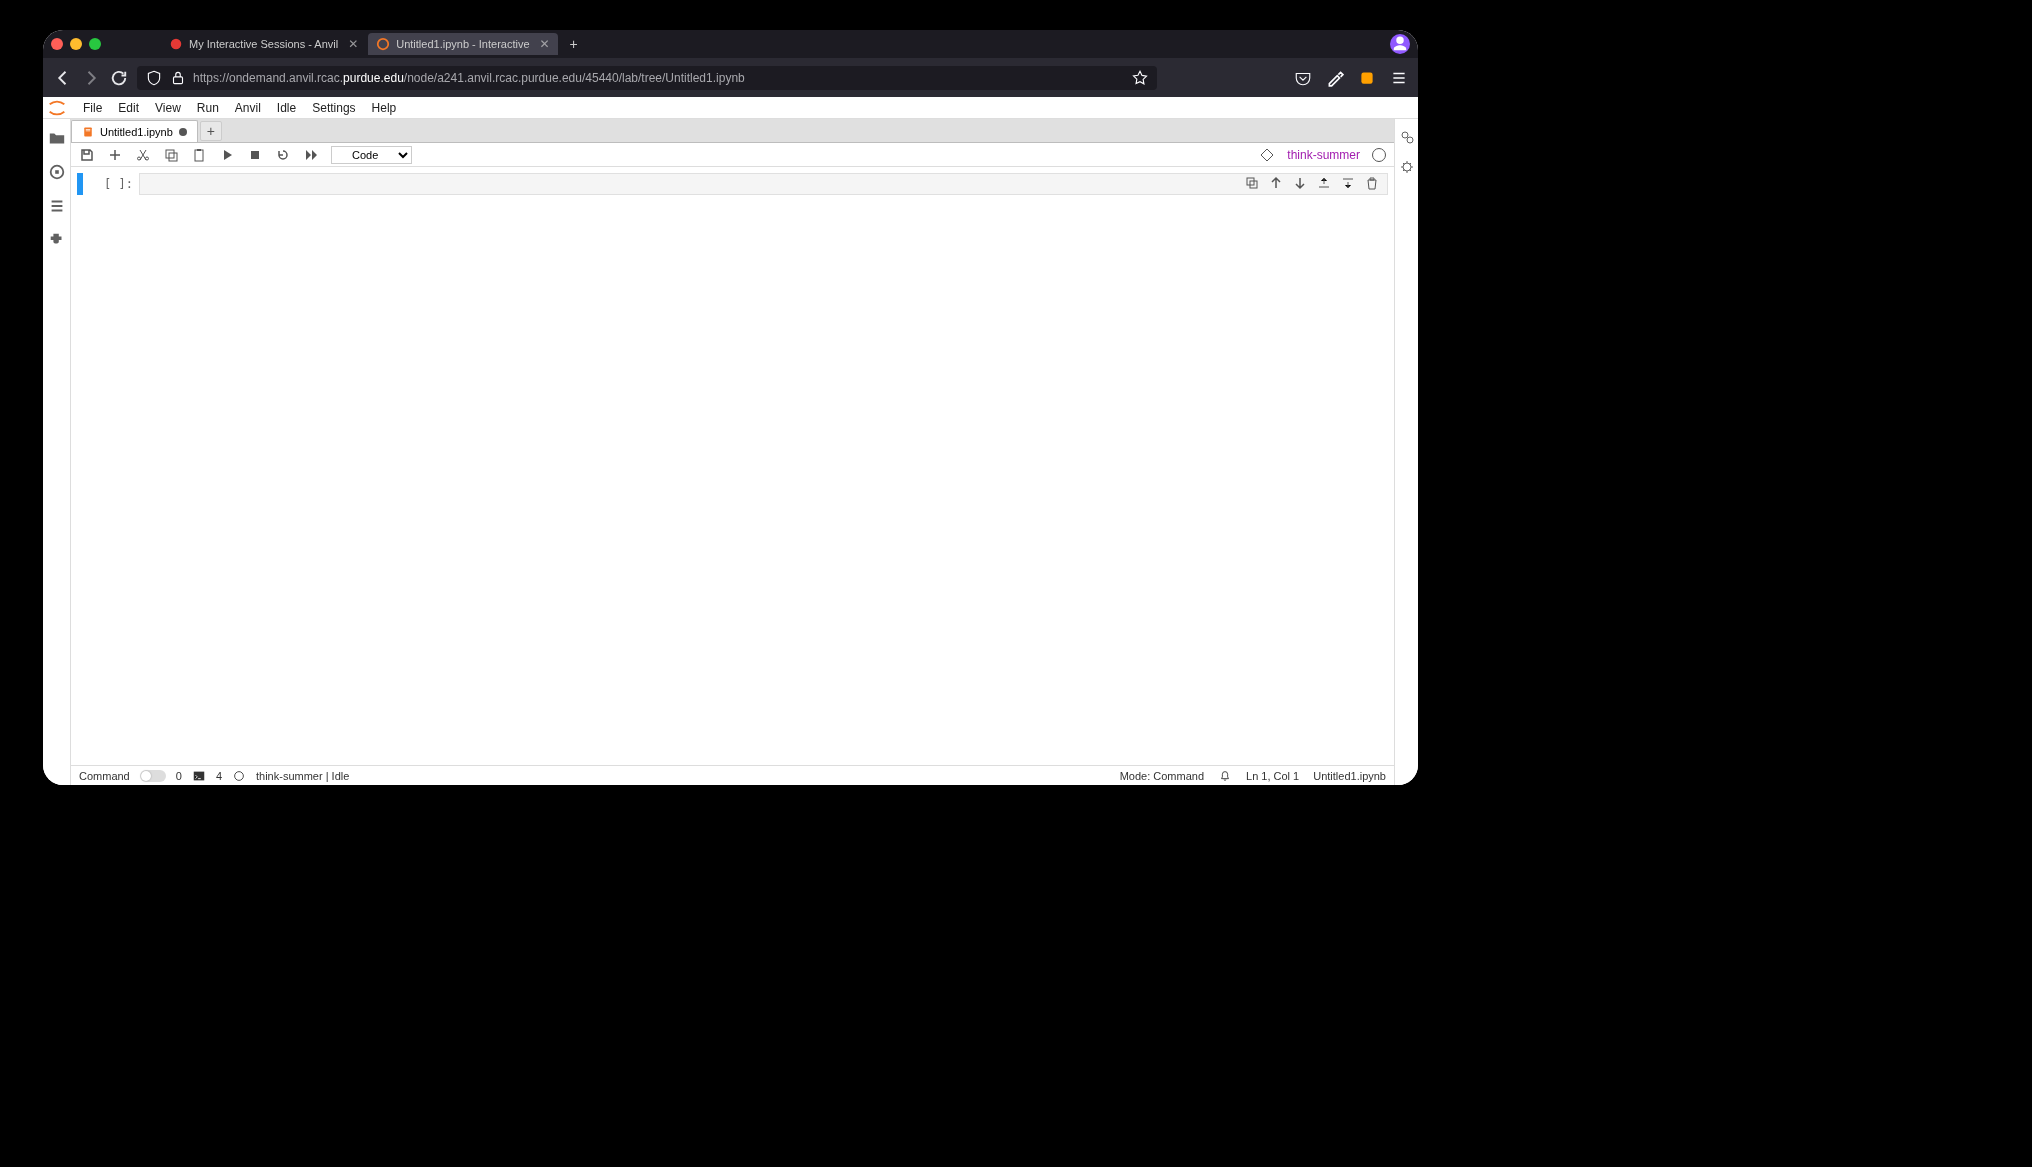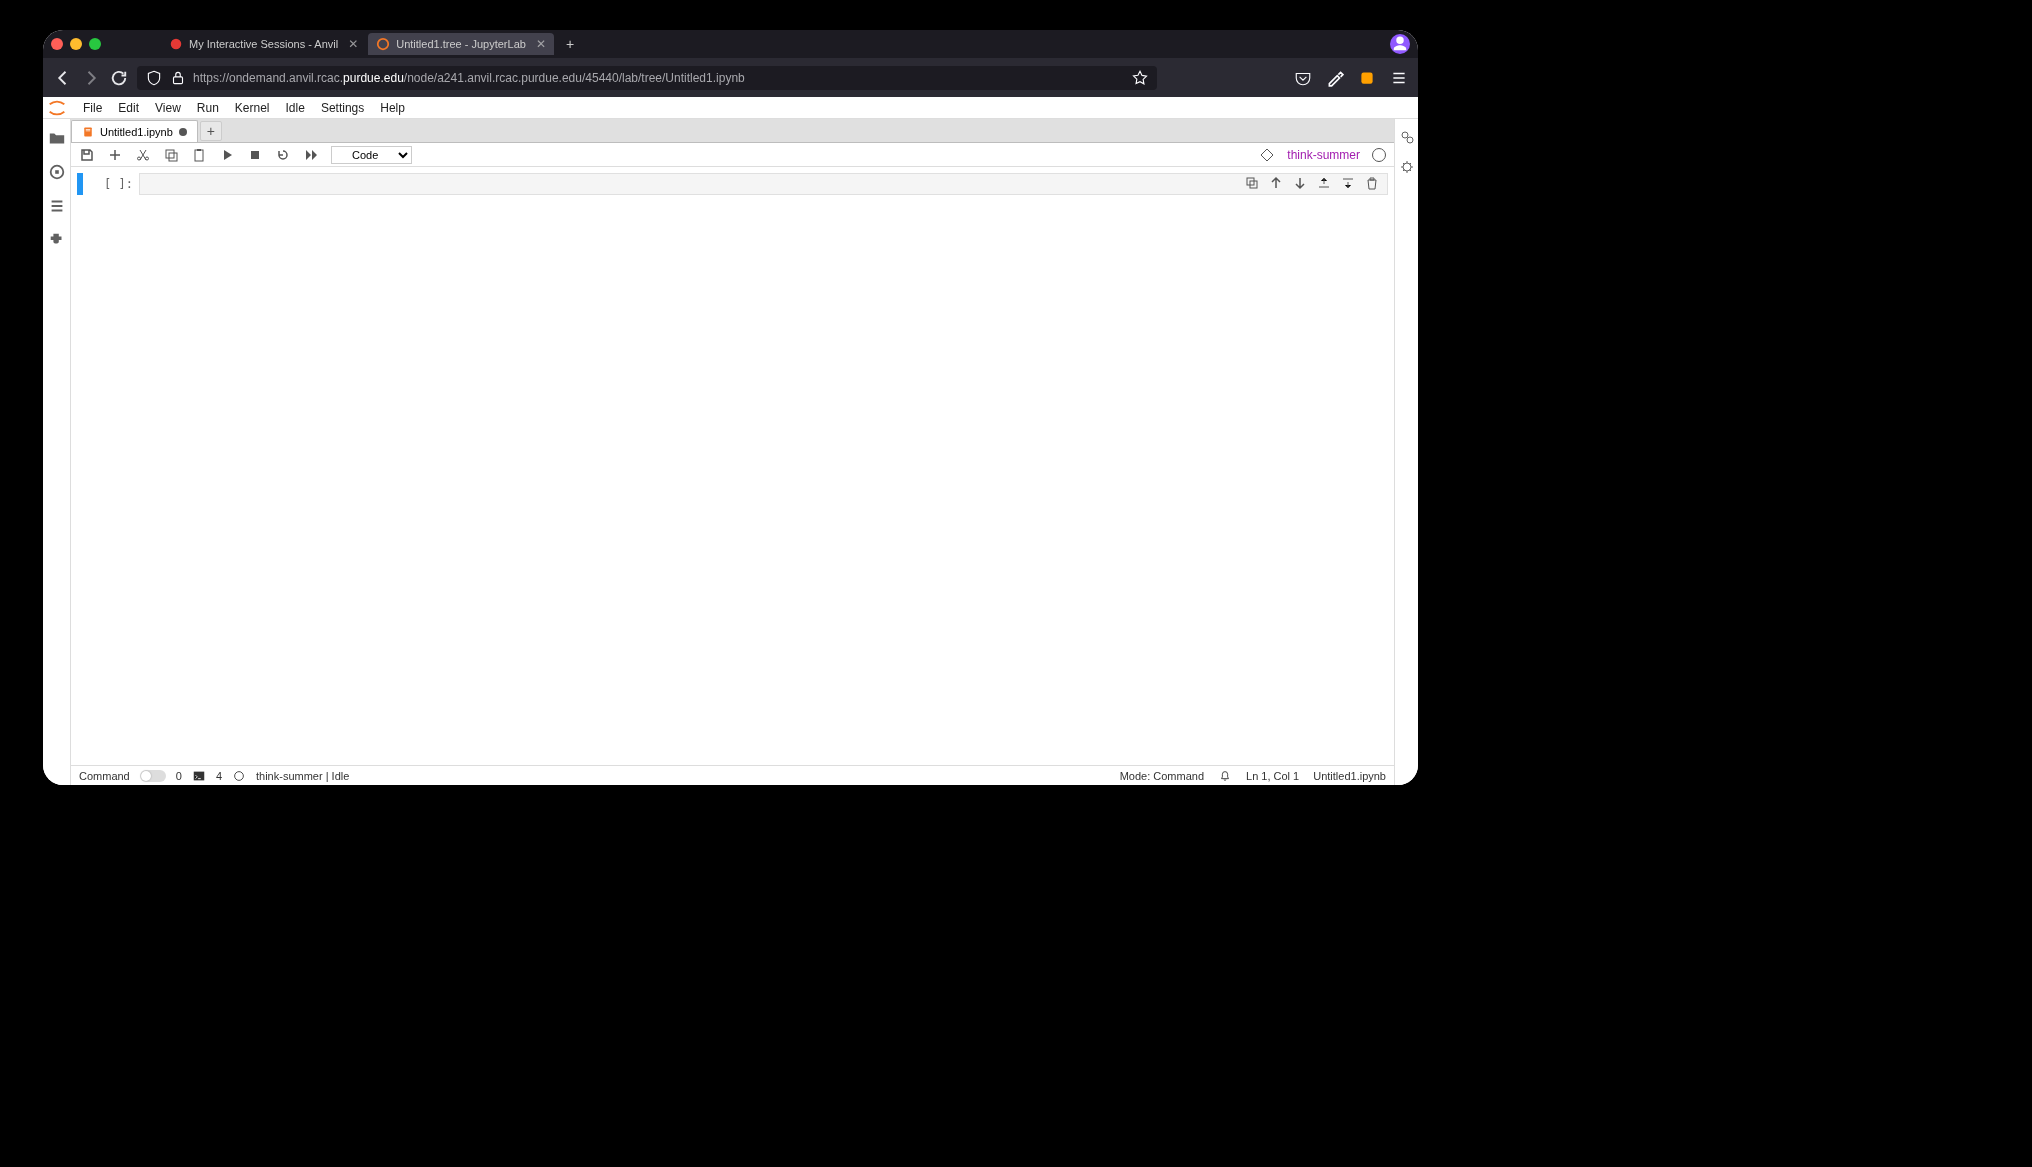--- a/index.html
+++ b/index.html
@@ -90,21 +90,21 @@
         </span>
       <span>My Interactive Sessions - Anvil</span>
       <span class="close">✕</span>
     </div>
     <div class="btab active">
       <span class="favicon">
           <svg viewBox="0 0 16 16">
             <circle cx="8" cy="8" r="6" fill="none" stroke="#f37726" stroke-width="2"></circle>
           </svg>
         </span>
-      <span>Untitled1.tree - JupyterLab</span>
+      <span>Untitled1.ipynb - Interactive</span>
       <span class="close">✕</span>
     </div>
     <div class="btab-add">+</div>
     <div class="fx-avatar">
       <svg viewBox="0 0 16 16">
           <path fill="#fff" d="M8 9c1.7 0 5 1 5 3v1H3v-1c0-2 3.3-3 5-3zm0-1a3 3 0 110-6 3 3 0 010 6z"></path>
         </svg>
     </div>
   </div>
 
@@ -171,21 +171,21 @@
     <div class="jl-logo">
       <svg viewBox="0 0 24 24">
           <path d="M4 8c2.5-2 5.5-3 8-3s5.5 1 8 3" fill="none" stroke="#f37726" stroke-width="2"></path>
           <path d="M4 16c2.5 2 5.5 3 8 3s5.5-1 8-3" fill="none" stroke="#f37726" stroke-width="2"></path>
         </svg>
     </div>
     <div class="m">File</div>
     <div class="m">Edit</div>
     <div class="m">View</div>
     <div class="m">Run</div>
-    <div class="m">Kernel</div>
+    <div class="m">Anvil</div>
     <div class="m">Idle</div>
     <div class="m">Settings</div>
     <div class="m">Help</div>
   </div>
 
   <div class="jl-body">
 
     <div class="jl-left">
       <div class="ico">
           <svg viewBox="0 0 20 20">

